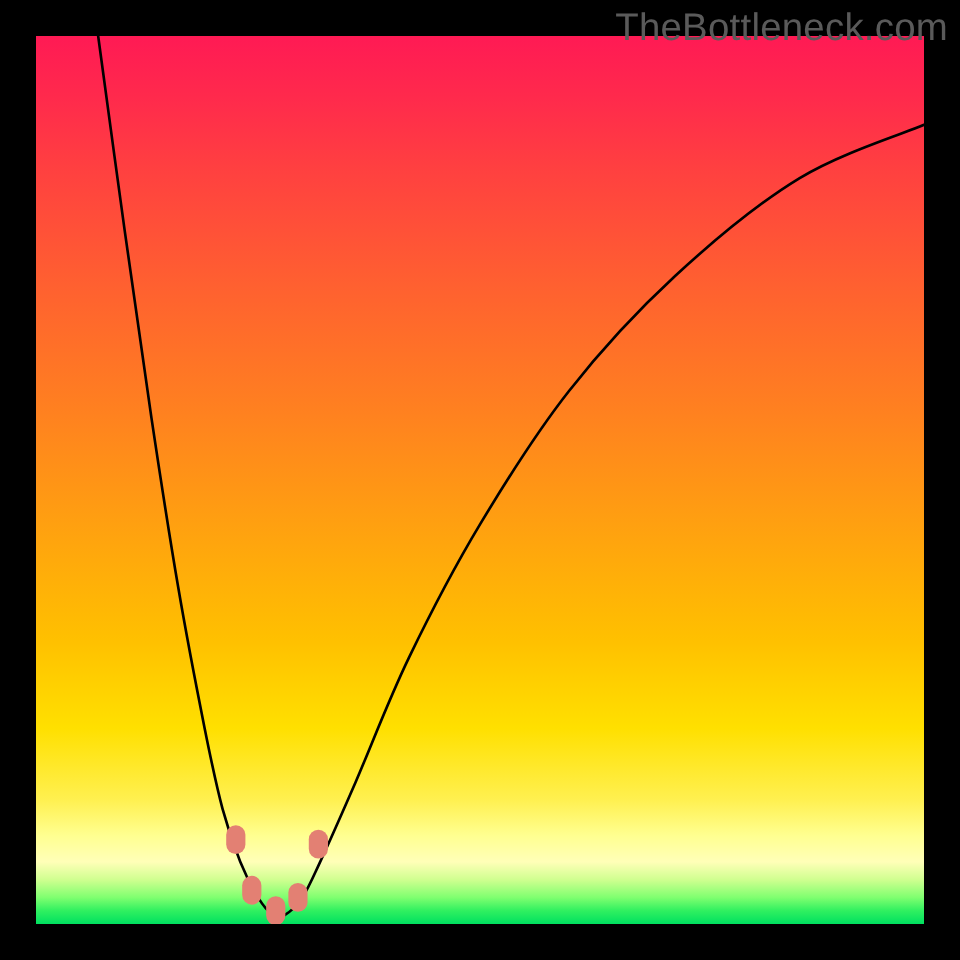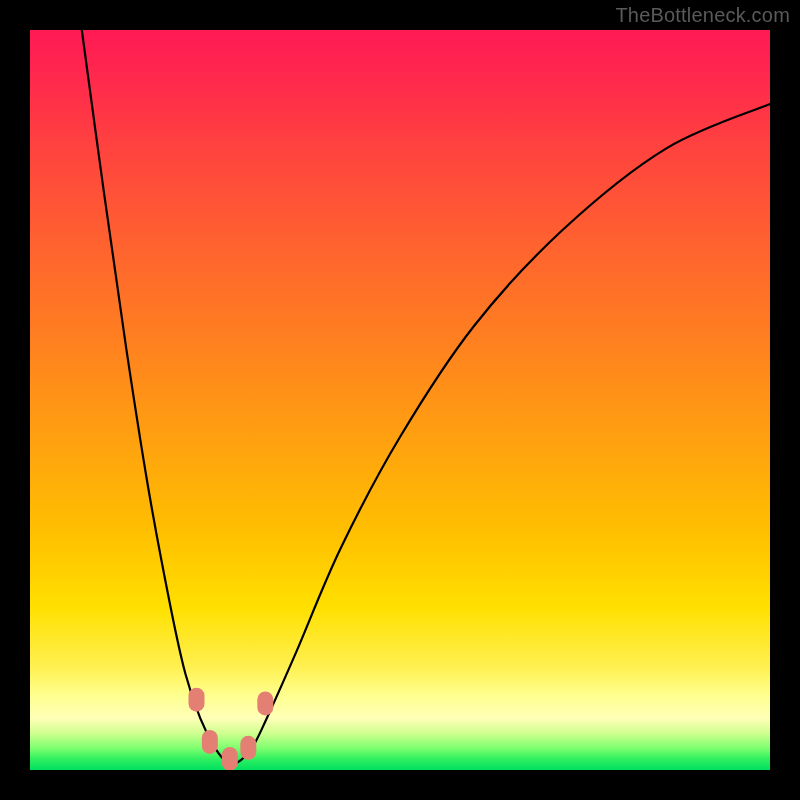--- a/index.html
+++ b/index.html
@@ -42,21 +42,21 @@
       #80ff70 97%,
       #30f060 98.5%,
       #00e060 100%
     );
   }
   .watermark {
     position: absolute;
     top: 4px;
     right: 10px;
     color: #5a5a5a;
-    font-size: 20px;
+    font-size: 32px;
     letter-spacing: 0.2px;
     user-select: none;
   }
   svg.curve {
     position: absolute;
     left: 0;
     top: 0;
     width: 740px;
     height: 740px;
   }

